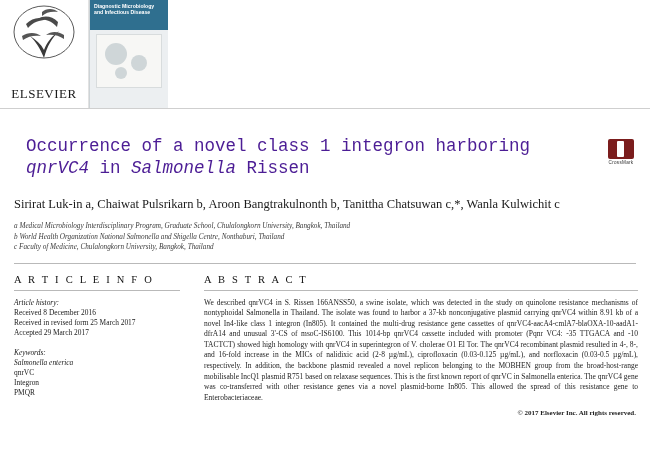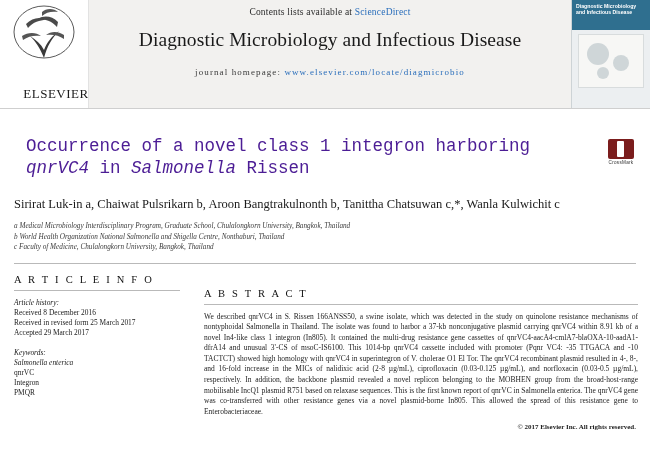--- a/index.html
+++ b/index.html
@@ -32,21 +32,21 @@
   .elsevier-tree {
     position: absolute;
     top: 2px;
     left: 6px;
     width: 76px;
     height: 70px;
   }
   .elsevier-word {
     position: absolute;
     bottom: 6px;
-    left: 12px;
+    left: 0;
     width: 88px;
     text-align: center;
     font-family: "Liberation Serif", serif;
     font-size: 13px;
     letter-spacing: 0.5px;
     color: #1a1a1a;
     font-weight: 400;
   }
   .masthead-center {
     flex: 1 1 auto;
@@ -200,21 +200,20 @@
     width: 178px;
     flex: 0 0 178px;
     padding-right: 12px;
     box-sizing: border-box;
     border-right: 0;
   }
   .col-right {
     flex: 1 1 auto;
     padding-left: 12px;
     box-sizing: border-box;
-    margin-top: 14px;
   }
   .sec-head {
     font-size: 10.5px;
     letter-spacing: 2.2px;
     color: #111;
     font-family: "Liberation Serif", serif;
     margin-bottom: 5px;
   }
   .sec-rule {
     border-top: 1px solid #b9b9b9;
@@ -273,29 +272,20 @@
       <path d="M38 56 C34 46 30 40 24 34 C30 38 35 42 38 48 C41 40 46 34 53 29 C46 36 41 44 38 56 Z" fill="#3a3a3a"></path>
       <path d="M20 22 C26 16 34 14 40 18 C34 18 27 20 22 26 Z" fill="#4a4a4a"></path>
       <path d="M52 20 C46 14 38 13 32 17 C39 17 46 19 51 25 Z" fill="#4a4a4a"></path>
       <path d="M16 34 C22 30 30 30 35 34 C29 33 22 34 17 38 Z" fill="#555"></path>
       <path d="M58 33 C52 29 45 29 40 33 C46 32 53 33 58 37 Z" fill="#555"></path>
       <path d="M36 10 C40 6 48 6 52 10 C46 9 40 10 36 14 Z" fill="#555"></path>
     </svg>
     <div class="elsevier-word">ELSEVIER</div>
   </div>
 
-  <div class="masthead-center">
-    <div class="contents-line">
-      <span>Contents lists available at </span><span class="sd-link">ScienceDirect</span>
-    </div>
-    <div class="journal-title">Diagnostic Microbiology and Infectious Disease</div>
-    <div class="homepage-line">
-      <span>journal homepage: </span><span class="hp-url">www.elsevier.com/locate/diagmicrobio</span>
-    </div>
-  </div>
 
   <div class="masthead-right">
     <div class="cover-band">
       <b>Diagnostic Microbiology and Infectious Disease</b>
     </div>
     <div class="cover-img">
       <div class="cover-blob" style="width:22px;height:22px;left:8px;top:8px;"></div>
       <div class="cover-blob" style="width:16px;height:16px;left:34px;top:20px;"></div>
       <div class="cover-blob" style="width:12px;height:12px;left:18px;top:32px;"></div>
     </div>

